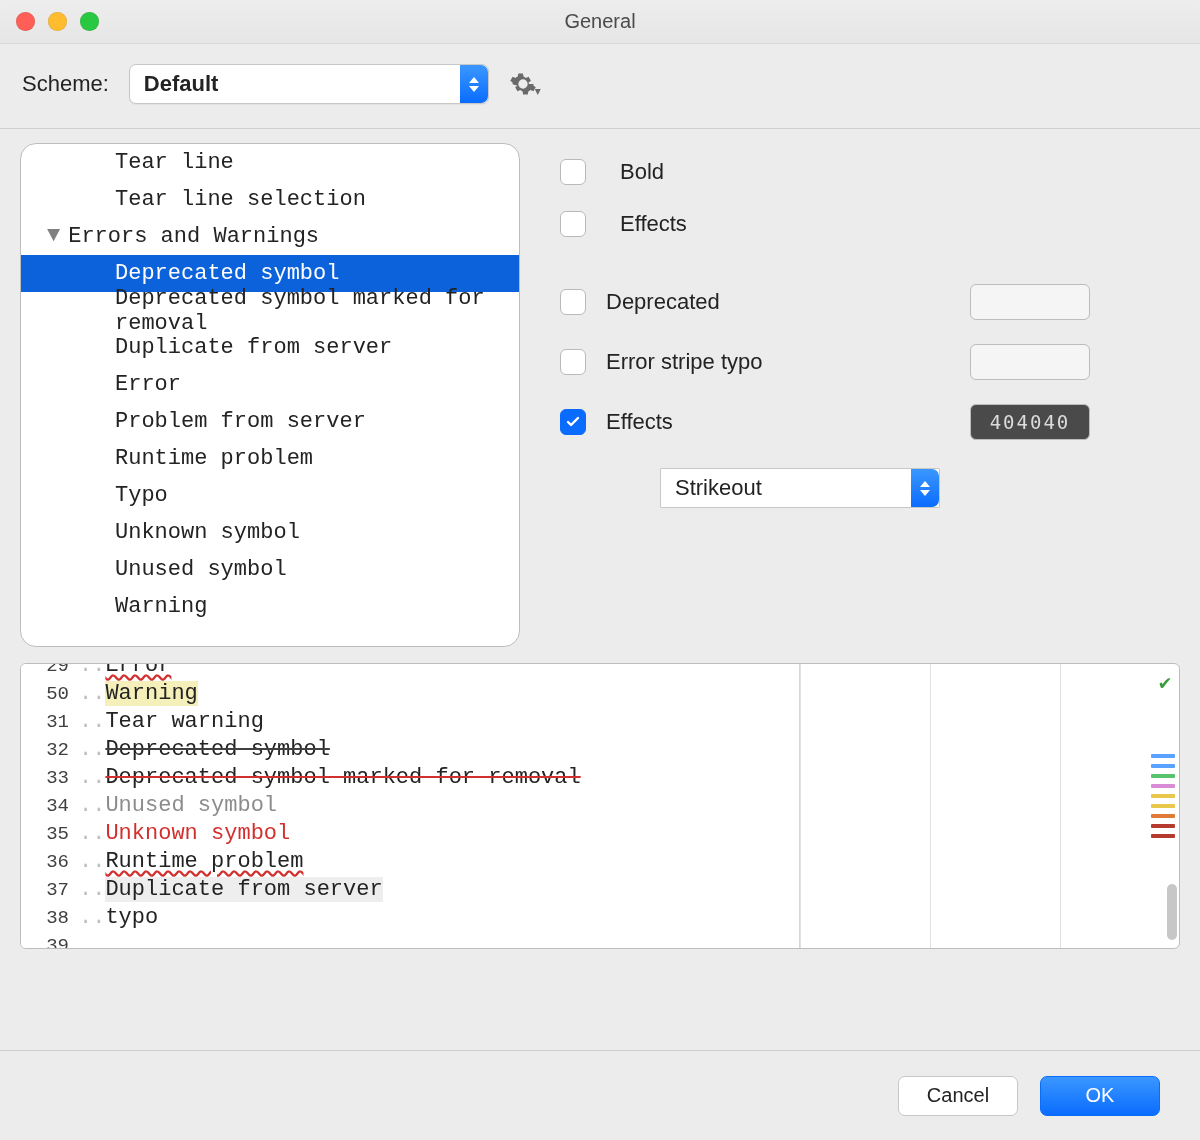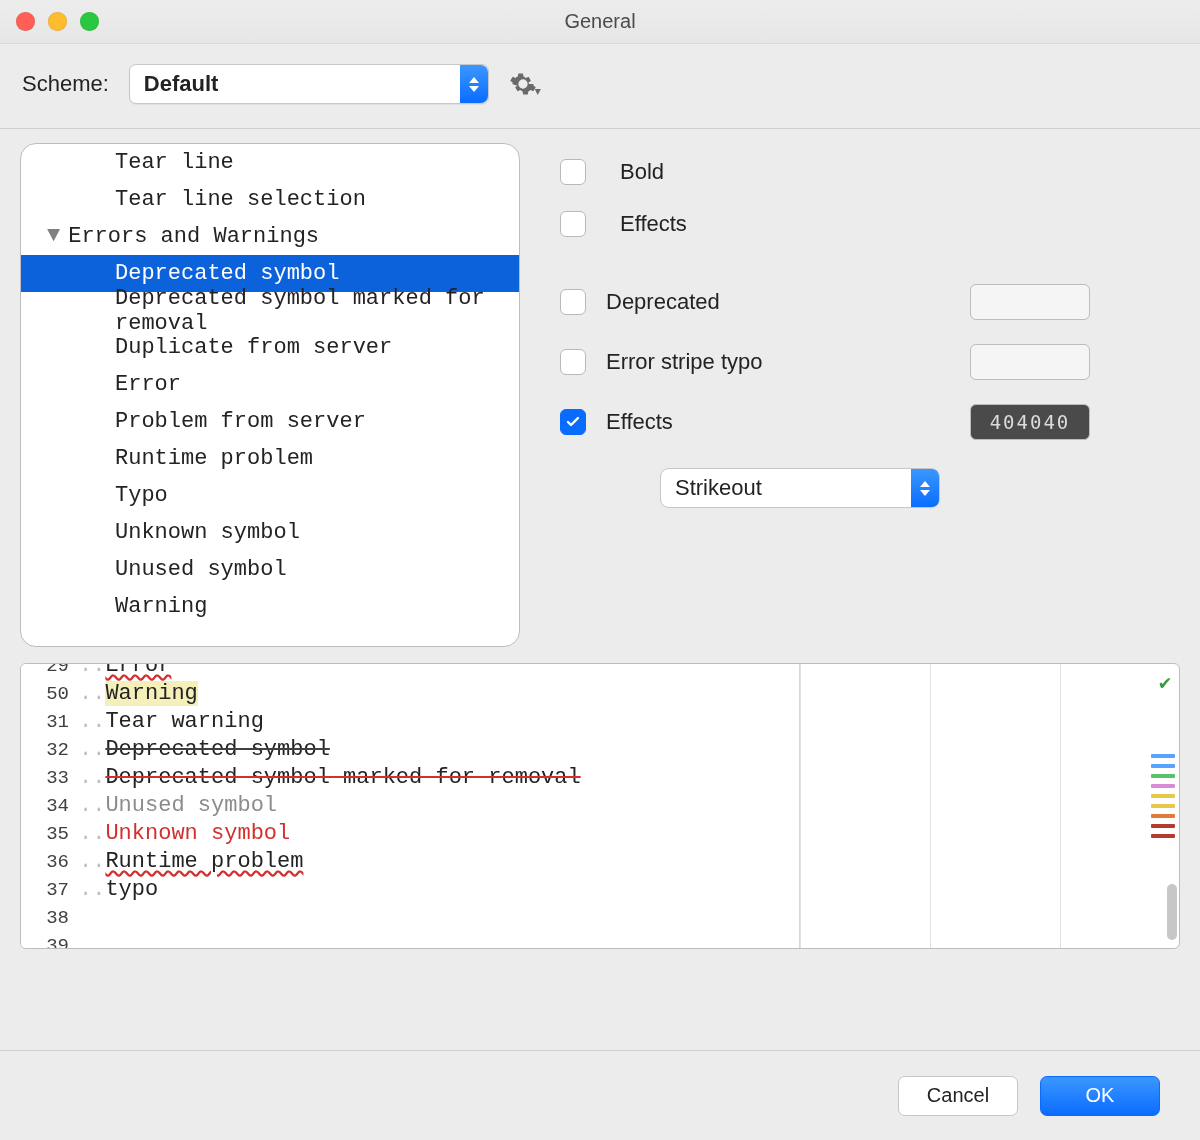--- a/index.html
+++ b/index.html
@@ -80,21 +80,21 @@
   .swatch.dark {
     background:#4a4a4a; color:#dcdcdc; font-family: Menlo, monospace;
     font-size:19px; letter-spacing:2px; display:flex; align-items:center; justify-content:center;
   }
   .boldit { display:flex; justify-content:flex-end; gap:26px; margin-bottom:35px;flex-direction:column; }
   .boldit .pair { display:flex; align-items:center; gap:14px; }
   .eff-select {
     margin-top:16px; margin-left:100px;
     display:flex; align-items:center; justify-content:space-between;
     width: 280px; height:40px;
-    background:#fff; border:1px solid #c7c7c7; border-radius:9px;
+    background:#fff; border:1px solid #c7c7c7; border-radius:1px;
     padding-left:14px;
   }
   .eff-select .stepper { border-radius:0 7px 7px 0; }
 
   .preview {
     margin: 16px 20px 0 20px;
     height: 286px;
     background:#fff;
     border:1px solid #bdbdbd; border-radius:6px;
     overflow:hidden;
@@ -243,20 +243,21 @@
     </div>
   <div class="code" id="code">
       <div class="codeline" style="margin-top: -14px;"><span class="dots">..</span><span class="wavy-red cut">Error</span></div>
       <div class="codeline"><span class="dots">..</span><span class="hl-warn">Warning</span></div>
       <div class="codeline"><span class="dots">..</span><span class="">Tear warning</span></div>
       <div class="codeline"><span class="dots">..</span><span class="strike">Deprecated symbol</span></div>
       <div class="codeline"><span class="dots">..</span><span class="strike-red">Deprecated symbol marked for removal</span></div>
       <div class="codeline"><span class="dots">..</span><span class="grey">Unused symbol</span></div>
       <div class="codeline"><span class="dots">..</span><span class="red">Unknown symbol</span></div>
       <div class="codeline"><span class="dots">..</span><span class="wavy-red">Runtime problem</span></div>
+      <div class="codeline"><span class="dots">..</span><span class="hl-dup">Duplicate from server</span></div>
       <div class="codeline"><span class="dots">..</span><span class="">typo</span></div>
     </div>
   <div class="rightbar">
     <div class="col" style="left:0"></div>
     <div class="col" style="left:130px"></div>
     <div class="col" style="left:260px"></div>
     <div class="checkmark">✔</div>
     <div class="stripes" id="stripes">
         <div style="background: rgb(90, 162, 255);"></div>
         <div style="background: rgb(90, 162, 255);"></div>

